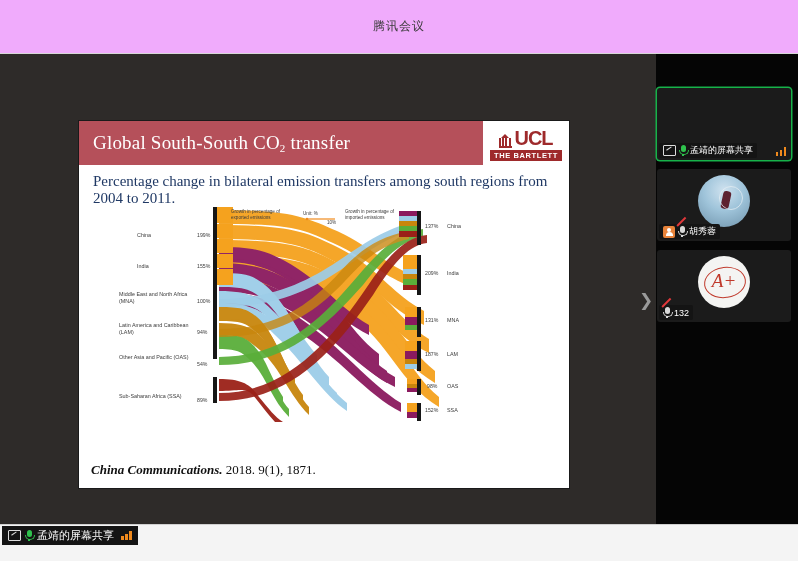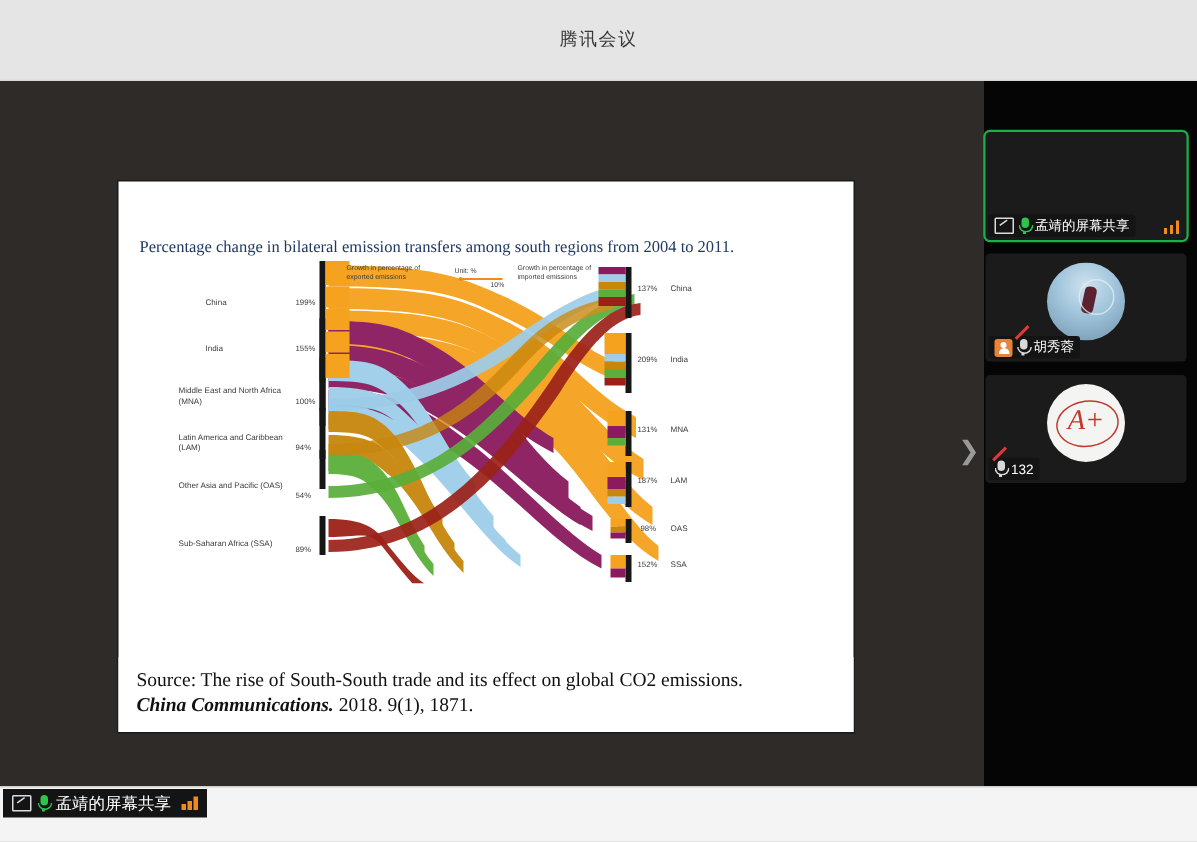--- a/index.html
+++ b/index.html
@@ -1,21 +1,21 @@
 <!DOCTYPE html>
 <html><head>
 <meta charset="utf-8">
 <style>
   html,body{margin:0;padding:0;background:#ffffff;}
   body{width:798px;height:561px;overflow:hidden;font-family:"Liberation Sans",sans-serif;}
 
   #app{position:relative;width:798px;height:561px;background:#f7f7f7;}
 
   
-  .titlebar{position:absolute;left:0;top:0;width:798px;height:53px;background:#e5e5e5;
+  .titlebar{position:absolute;left:0;top:0;width:798px;height:53px;background:#f0abfc;
             border-bottom:1px solid #d8d8d8;}
   .titlebar .tb-text{position:absolute;left:0;top:0;width:798px;height:53px;
             display:flex;align-items:center;justify-content:center;
             font-size:12px;color:#3a3a3a;letter-spacing:1px;}
 
   
   .stage{position:absolute;left:0;top:54px;width:656px;height:470px;background:#2e2b29;}
 
   
   .rightgutter{position:absolute;left:656px;top:54px;width:142px;height:470px;background:#050505;}
@@ -35,22 +35,22 @@
   .ucl-portico .roof{position:absolute;left:2px;top:0;width:0;height:0;
         border-left:4.5px solid transparent;border-right:4.5px solid transparent;border-bottom:4px solid #9e2a2b;}
   .ucl-portico .base{position:absolute;left:0;bottom:0;width:13px;height:8px;
         background:repeating-linear-gradient(90deg,#9e2a2b 0 2px,#fff 2px 3.2px);
         border-bottom:2px solid #9e2a2b;}
   .ucl-text{font-family:"Liberation Sans",sans-serif;font-weight:bold;font-size:20px;
             color:#9e2a2b;letter-spacing:-1px;line-height:20px;}
   .ucl-bartlett{margin-top:2px;background:#9e2a2b;color:#fff;font-size:7.5px;font-weight:bold;
                 letter-spacing:.6px;padding:1px 4px;}
 
-  .slide-sub{padding:8px 14px 0 14px;font-family:"Liberation Serif",serif;font-size:11px;
-             color:#1f3864;line-height:17px;margin-top:28px;}
+  .slide-sub{padding:8px 14px 0 14px;font-family:"Liberation Serif",serif;font-size:15px;
+             color:#1f3864;line-height:17px;}
 
   
   .chartwrap{position:relative;width:490px;height:215px;}
   .chart-svg{position:absolute;left:0;top:0;}
   .cap{position:absolute;font-family:"Liberation Sans",sans-serif;color:#3b3b3b;}
   .cap.sm{font-size:4.6px;line-height:6px;}
   .cap.reg{font-size:5.4px;}
   .cap.node{font-size:5.4px;line-height:7px;}
   .cap.pct{font-size:5.2px;}
 
@@ -138,20 +138,34 @@
 
   <div class="titlebar">
     <div class="tb-text">腾讯会议</div>
   </div>
 
   <div class="stage"></div>
   <div class="rightgutter"></div>
 
   <div class="slide">
 
+    <div class="slide-header">
+      <div class="slide-title"><span>Global South-South CO</span><sub>2</sub><span> transfer</span></div>
+
+      <div class="ucl-logo">
+        <div class="ucl-mark">
+          <span class="ucl-portico">
+            <i class="roof"></i>
+              <i class="base"></i>
+          </span>
+          <span class="ucl-text">UCL</span>
+        </div>
+        <div class="ucl-bartlett">THE BARTLETT</div>
+      </div>
+    </div>
 
     <div class="slide-sub">Percentage change in bilateral emission transfers among south regions from 2004 to 2011.</div>
 
     <div class="chartwrap">
       <svg class="chart-svg" width="490" height="215" viewBox="0 0 490 215">
         <defs>
           <clipPath id="cp">
               <rect x="0" y="0" width="490" height="215"></rect>
             </clipPath>
         </defs>
@@ -294,21 +308,21 @@
       <div class="cap reg" style="left:368px;top:144px;">LAM</div>
 
       <div class="cap pct" style="left:348px;top:176px;">98%</div>
       <div class="cap reg" style="left:368px;top:176px;">OAS</div>
 
       <div class="cap pct" style="left:346px;top:200px;">152%</div>
       <div class="cap reg" style="left:368px;top:200px;">SSA</div>
     </div>
 
     <div class="source">
-      <span>Source: The rise of South-South trade and its effect on global CO2 emissions.</span><br>
+      <br>
       <i>China Communications.</i><span> 2018. 9(1), 1871.</span>
     </div>
   </div>
 
   <div class="next-arrow">❯</div>
 
   <div class="panel">
 
     <div class="tile speaking">
       <div class="tilebar">

